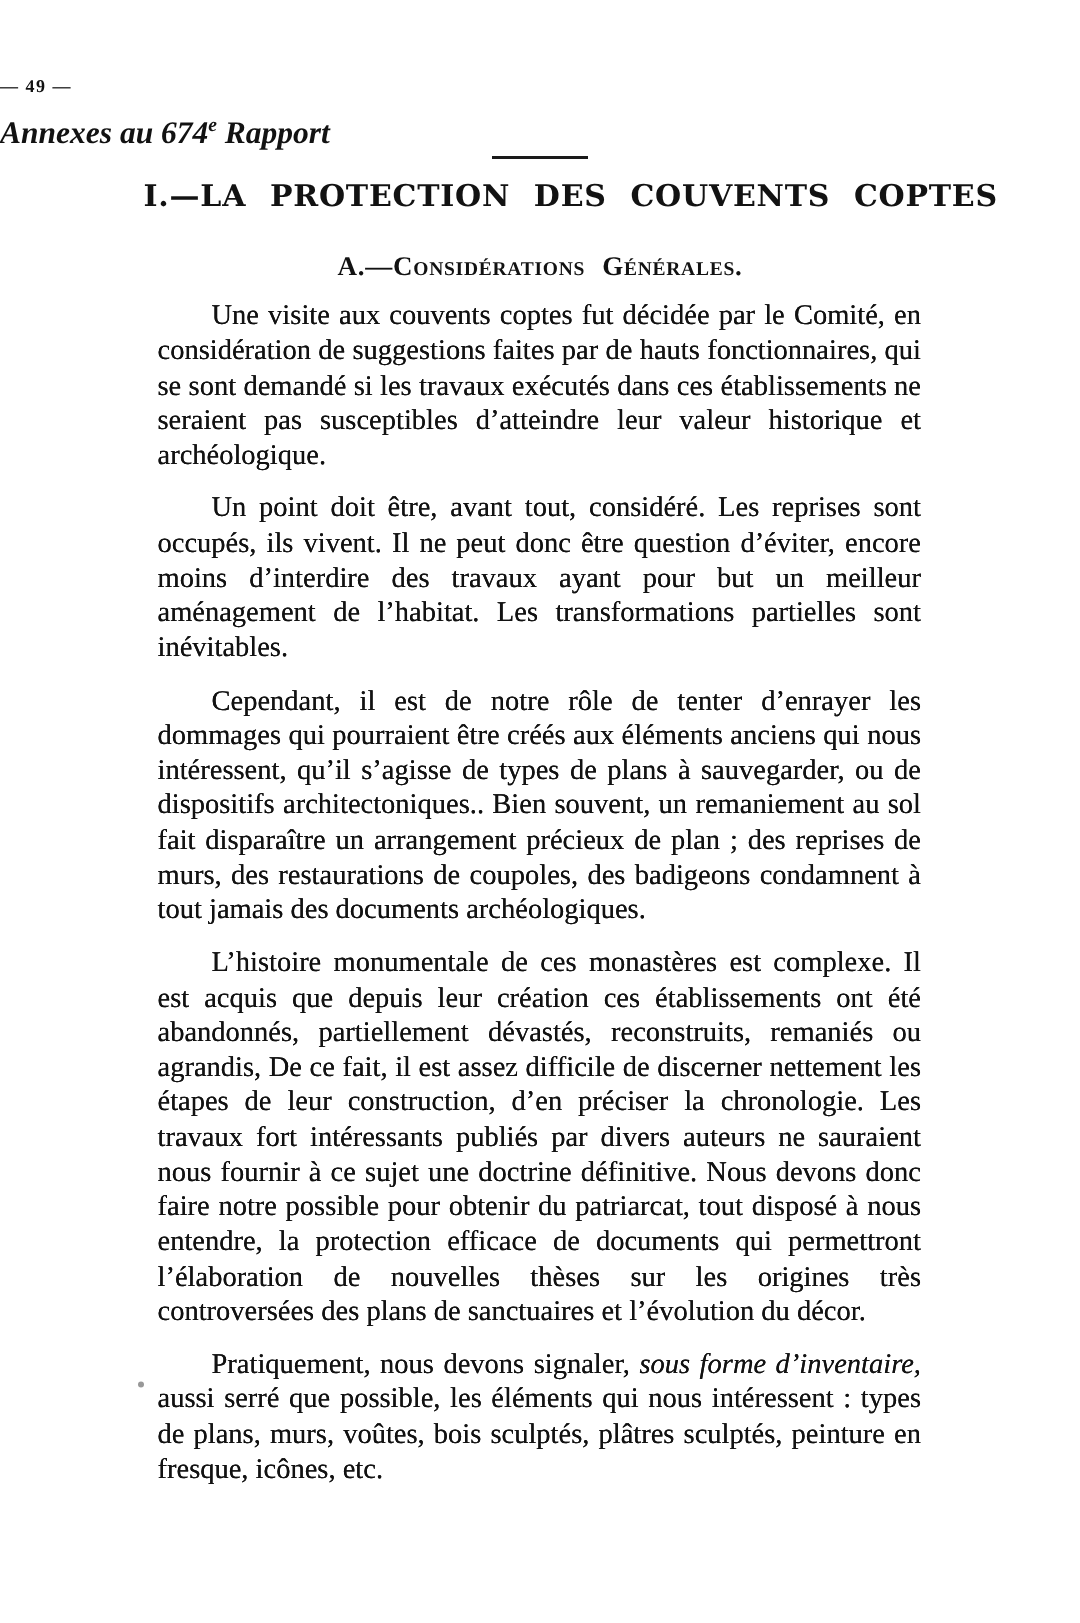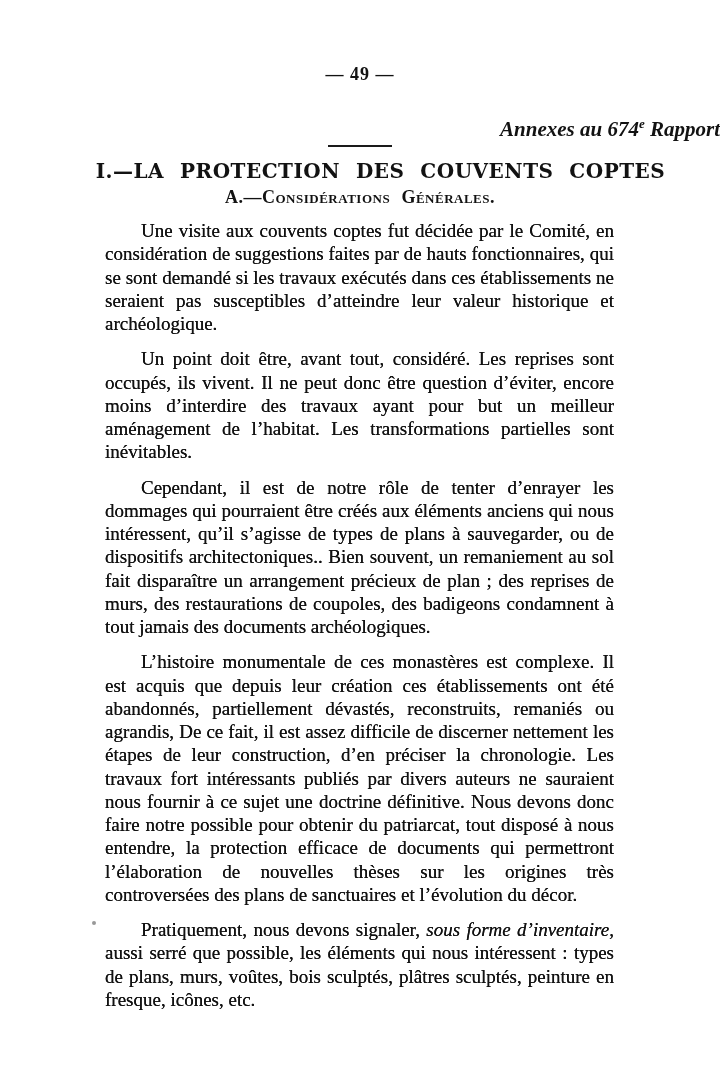--- a/index.html
+++ b/index.html
@@ -7,30 +7,29 @@
   .page {
     position: relative;
     width: 720px;
     height: 1082px;
     background: #ffffff;
     color: #121212;
     font-family: "Liberation Serif", "DejaVu Serif", serif;
     overflow: hidden;
   }
   .page-number {
-    padding-top: 64px;
-    text-align: center;
-    font-size: 18px;
+    padding-top: 47px;
+    font-size: 12px;
     line-height: 20px;
     font-weight: bold;
     letter-spacing: 1px;
   }
   .annex-title {
-    margin-top: 32px;
-    text-align: right;
+    margin-top: 8px;
+    text-align: left;
     font-size: 21px;
     line-height: 26px;
     font-style: italic;
     font-weight: bold;
   }
   .annex-title sup {
     font-size: 13px;
     line-height: 0;
   }
   .title-rule {
@@ -44,21 +43,21 @@
     text-align: center;
     font-family: "DejaVu Serif", "Liberation Serif", serif;
     font-size: 20px;
     line-height: 27px;
     font-weight: bold;
     word-spacing: 0.42em;
     letter-spacing: 0.5px;
     padding-left: 41px;
   }
   .subsection-title {
-    margin-top: 2px;
+    margin-top: 23px;
     text-align: center;
     font-size: 18px;
     line-height: 20px;
     font-weight: bold;
     font-variant: small-caps;
     word-spacing: 0.35em;
     letter-spacing: 0.5px;
   }
   .body-text {
     width: 533px;

